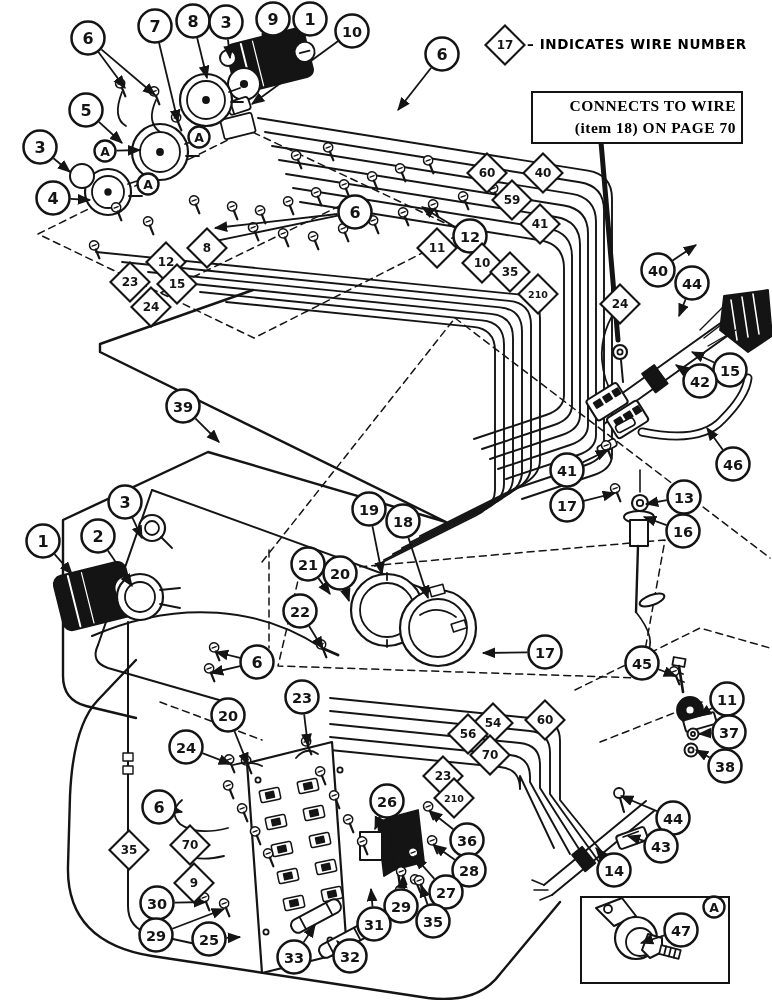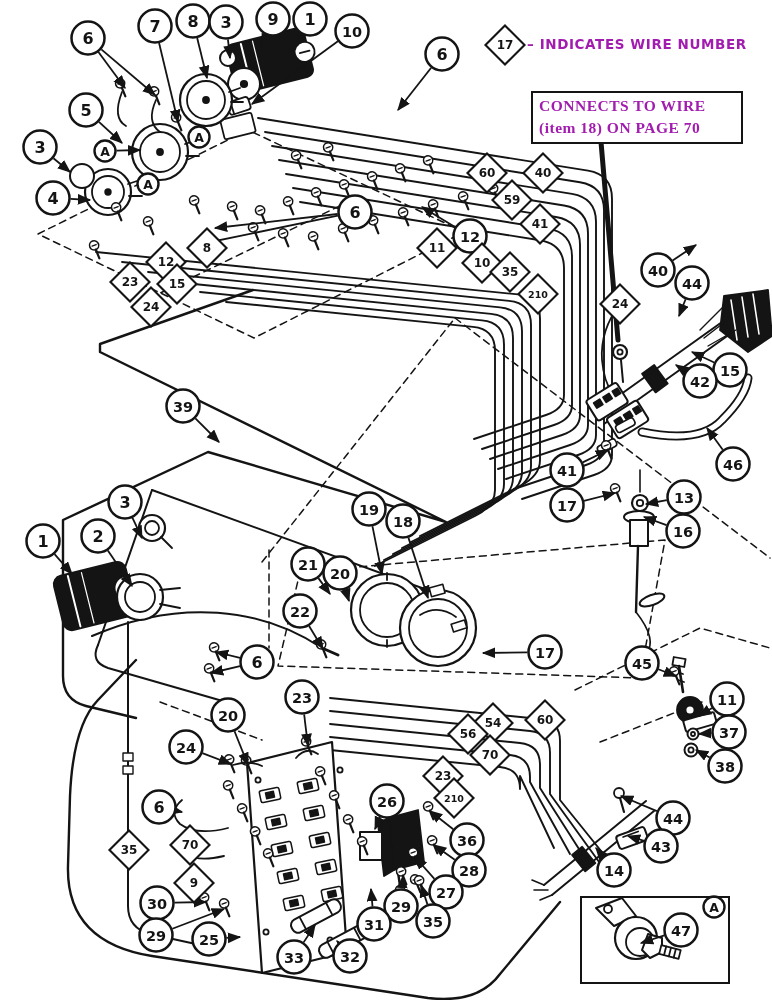--- a/index.html
+++ b/index.html
@@ -3,31 +3,31 @@
 <meta charset="utf-8">
 <style>
   html,body{margin:0;padding:0;}
   body{
     width:772px;height:1000px;position:relative;overflow:hidden;
     background:#ffffff;
     font-family:"DejaVu Sans","Liberation Sans",sans-serif;
   }
   #stage{position:absolute;left:0;top:0;width:772px;height:1000px;}
   svg text{user-select:none;}
-  .overlay{position:absolute;color:#a21caf;}
+  .overlay{position:absolute;color:#000000;}
   .legend-text{
     left:527px;top:36px;font-size:13.5px;font-weight:bold;
     letter-spacing:.6px;white-space:nowrap;
   }
   .note-box{
     left:531px;top:91px;width:197px;
     border:2.5px solid #141414;background:#ffffff;
     font-family:"Liberation Serif","DejaVu Serif",serif;
     font-size:15.5px;font-weight:bold;letter-spacing:.5px;
-    line-height:1.42;padding:2px 5px 3px 6px;white-space:nowrap;
+    line-height:1.42;padding:2px 5px 3px 6px;white-space:nowrap;text-align:right;
   }
   .inset-box{
     left:580px;top:896px;width:146px;height:84px;
     border:2.5px solid #141414;background:transparent;
   }
 </style>
 </head>
 <body>
 
 <svg id="stage" viewBox="0 0 772 1000" xmlns="http://www.w3.org/2000/svg">

